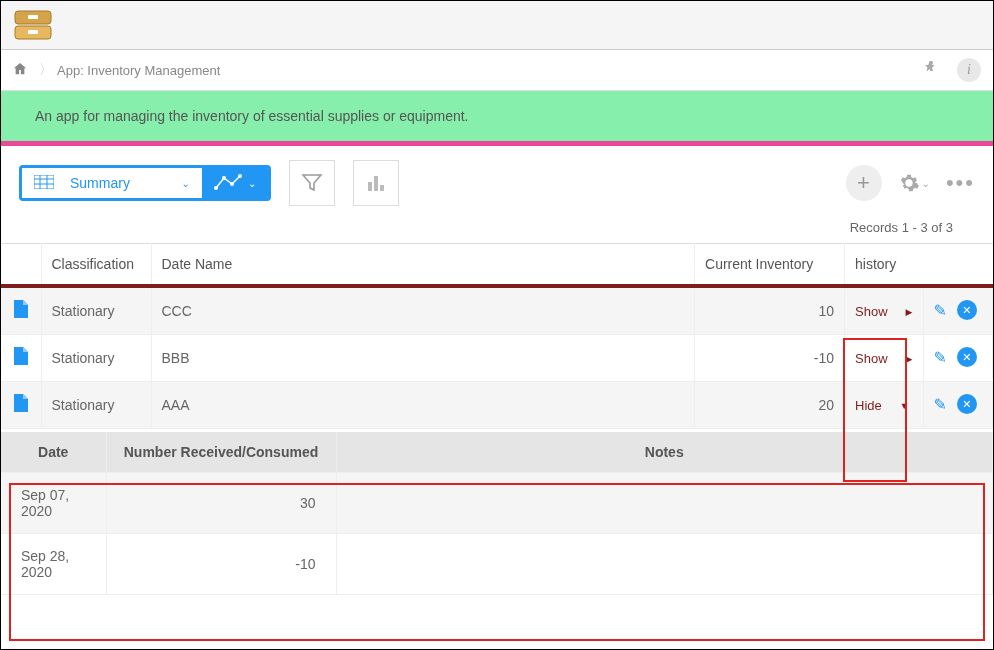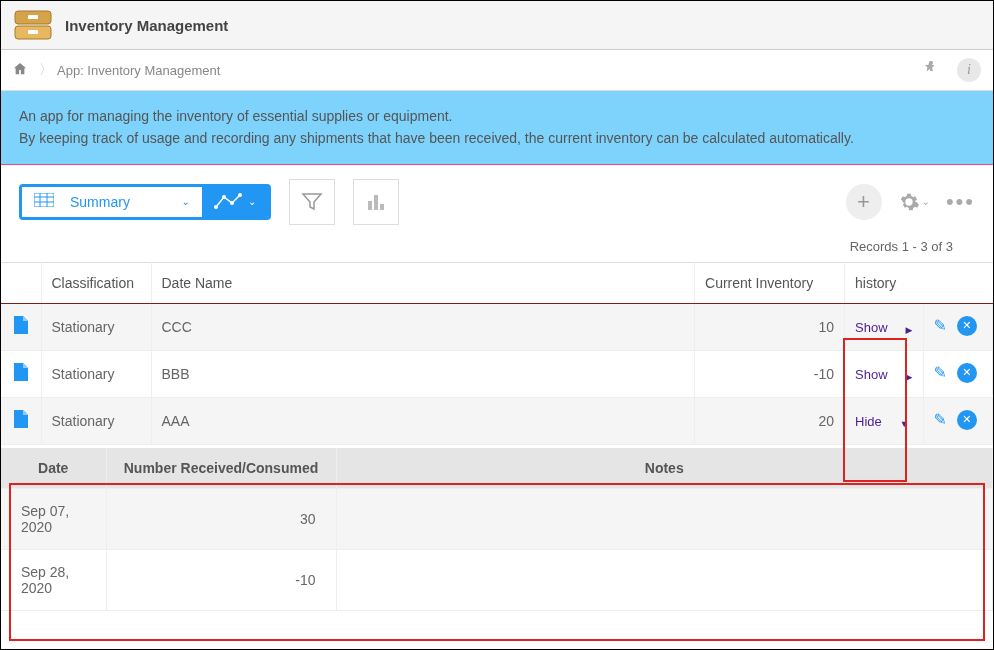--- a/index.html
+++ b/index.html
@@ -11,51 +11,51 @@
     .header-title { font-size: 15px; font-weight: bold; color: #444; }
     
     .breadcrumb { display: flex; align-items: center; background: #fff; padding: 8px 12px; border-bottom: 1px solid #ddd; }
     .home-icon { color: #888; margin-right: 8px; font-size: 14px; }
     .breadcrumb-sep { color: #ccc; margin: 0 4px; }
     .breadcrumb-text { color: #888; font-size: 13px; }
     .breadcrumb-right { margin-left: auto; display: flex; align-items: center; gap: 20px; }
     .pin-icon { color: #aaa; cursor: pointer; }
     .info-icon { width: 24px; height: 24px; border-radius: 50%; background: #e8e8e8; color: #999; font-style: italic; font-family: serif; display: flex; align-items: center; justify-content: center; font-size: 14px; }
     
-    .desc { background: #7dd3fc; padding: 14px 18px; color: #555; line-height: 1.6; border-bottom: 1px solid #ec4899; }
+    .desc { background: #86efac; padding: 14px 34px; color: #555; line-height: 1.6; border-bottom: 5px solid #ec4899; }
     
     .toolbar { display: flex; align-items: center; padding: 14px 18px; gap: 18px; }
     .view-box { display: flex; border: 3px solid #2196F3; border-radius: 4px; overflow: hidden; }
     .summary-select { display: flex; align-items: center; padding: 6px 12px; background: #fff; color: #2196F3; min-width: 180px; gap:8px;}
     .table-icon { margin-right: 8px; }
     .chevron { margin-left: auto; font-size: 10px; }
     .graph-btn { background: #2196F3; color: #fff; padding: 6px 12px; display: flex; align-items: center; gap: 6px; }
     .icon-btn { width: 46px; height: 46px; border: 1px solid #ddd; display: flex; align-items: center; justify-content: center; color: #999; font-size: 20px; cursor: pointer; }
     .toolbar-right { margin-left: auto; display: flex; align-items: center; gap: 16px; }
     .circle-btn { width: 36px; height: 36px; border-radius: 50%; background: #eee; color: #999; display: flex; align-items: center; justify-content: center; font-size: 22px; cursor: pointer; }
     .gear { color: #aaa; font-size: 22px; display: flex; align-items: center; gap:2px; }
     .dots { color: #aaa; font-size: 22px; letter-spacing: 2px; }
     
     .records-info { text-align: right; padding: 0 40px 8px; color: #666; font-size: 13px; }
     
     .data-table { width: 100%; border-collapse: collapse; }
-    .data-table th { text-align: left; padding: 12px 10px; font-weight: normal; color: #555; border-top: 1px solid #ddd; border-bottom: 1px solid #7f1d1d; background: #fff; font-size: 14px; }
+    .data-table th { text-align: left; padding: 12px 10px; font-weight: normal; color: #555; border-top: 1px solid #ddd; border-bottom: 4px solid #7f1d1d; background: #fff; font-size: 14px; }
     .data-table th:first-child { width: 40px; border-right: 1px solid #eee; }
     .th-classification { width: 110px; border-right: 1px solid #eee; }
     .th-item { border-right: 1px solid #eee; }
     .th-inventory { width: 150px; text-align: right; border-right: 1px solid #eee; }
     .th-history { width: 70px; }
     .th-actions { width: 70px; }
     .data-table td { padding: 12px 10px; color: #666; border-right: 1px solid #eee; vertical-align: middle; }
     .data-table tbody tr { border-bottom: 1px solid #eee; }
     .data-table tbody tr.alt { background: #f5f5f5; }
     .doc-icon { width: 40px; text-align: center; color: #2196F3; font-size: 16px; }
     .inv-cell { text-align: right; }
     .history-cell { position: relative; }
-    .show-link { color: #4c1d95; cursor: pointer; display: inline-flex; align-items: flex-end; gap: 18px; font-size: 13px; }
+    .show-link { color: #7f1d1d; cursor: pointer; display: inline-flex; align-items: center; gap: 18px; font-size: 13px; }
     .tri-right { font-size: 9px; }
     .tri-down { font-size: 9px; }
     .actions { display: flex; align-items: center; gap: 10px; border-right: none; }
     .edit-icon { color: #2196F3; cursor: pointer; font-size: 16px; }
     .del-icon { width: 20px; height: 20px; border-radius: 50%; background: #2196F3; color: #fff; display: flex; align-items: center; justify-content: center; font-size: 11px; cursor: pointer; }
     
     .history-highlight { position: absolute; border: 2px solid #d22; pointer-events: none; }
     .hl1 { top: 338px; left: 843px; width: 64px; height: 144px; }
     .hl2 { top: 483px; left: 9px; width: 976px; height: 158px; }
     
@@ -73,21 +73,20 @@
 
 <div class="header">
   <div class="app-icon">
     <svg viewBox="0 0 40 32">
       <rect x="2" y="2" width="36" height="13" rx="3" fill="#d4a34a" stroke="#a87a2a"></rect>
       <rect x="15" y="6" width="10" height="4" rx="1" fill="#fff"></rect>
       <rect x="2" y="17" width="36" height="13" rx="3" fill="#e8b860" stroke="#a87a2a"></rect>
       <rect x="15" y="21" width="10" height="4" rx="1" fill="#fff"></rect>
     </svg>
   </div>
-  <div class="header-title">Inventory Management</div>
 </div>
 
 <div class="breadcrumb">
   <span class="home-icon">
     <svg width="14" height="14" viewBox="0 0 16 16">
         <path fill="#888" d="M8 1L1 7h2v7h4V9h2v5h4V7h2z"></path>
       </svg>
   </span>
   <span class="breadcrumb-sep">〉</span>
   <span class="breadcrumb-text">App: Inventory Management</span>
@@ -98,21 +97,20 @@
           <rect x="5" y="0" width="2" height="10" fill="#aaa"></rect>
           <circle cx="6" cy="2" r="2" fill="#aaa"></circle>
         </svg>
     </span>
     <span class="info-icon">i</span>
   </div>
 </div>
 
 <div class="desc">
   <div>An app for managing the inventory of essential supplies or equipment.</div>
-  <div>By keeping track of usage and recording any shipments that have been received, the current inventory can be calculated automatically.</div>
 </div>
 
 <div class="toolbar">
   <div class="view-box">
     <div class="summary-select">
       <span class="table-icon">
         <svg width="20" height="14" viewBox="0 0 20 14">
             <rect x="0" y="0" width="20" height="14" fill="none" stroke="#2196F3"></rect>
             <line x1="0" y1="4" x2="20" y2="4" stroke="#2196F3"></line>
             <line x1="0" y1="9" x2="20" y2="9" stroke="#2196F3"></line>

